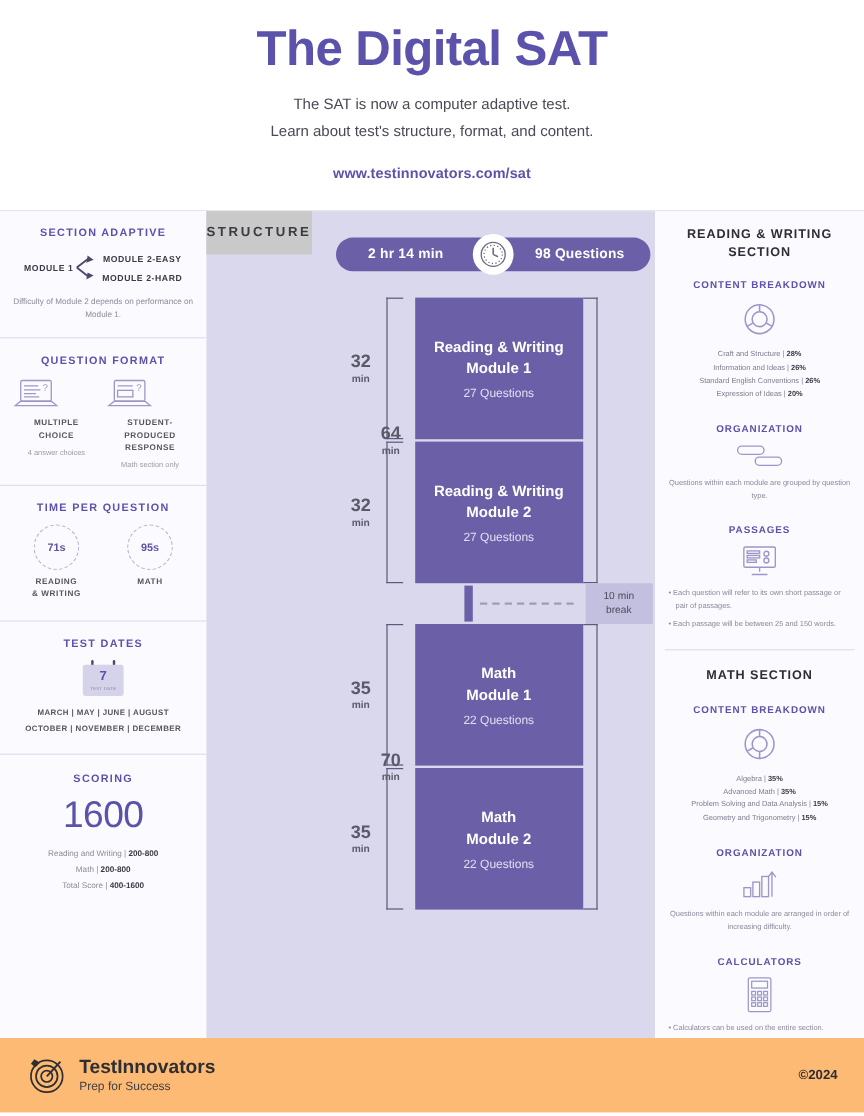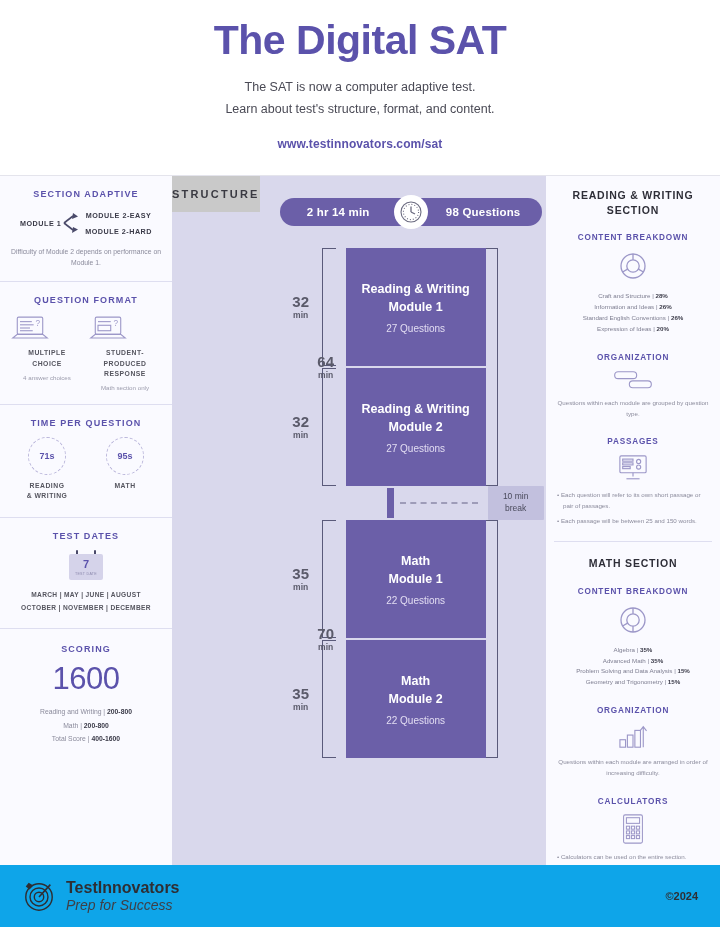--- a/index.html
+++ b/index.html
@@ -129,26 +129,26 @@
   .rpanel { padding:0 9px 10px; text-align:center; }
   .rpanel-title { font-size:8.2px; font-weight:700; letter-spacing:0.8px; color:#5b52ab; margin:8px 0 7px; }
   .rlist { font-size:6.2px; color:#7d7d90; line-height:1.75; }
   .rlist b { color:#3a3a48; font-weight:700; }
   .rnote { font-size:6.2px; color:#8b8b9c; line-height:1.75; }
   .rbul { font-size:6.2px; color:#8b8b9c; line-height:1.75; text-align:left; padding-left:8px; text-indent:-6px; margin-top:4px; }
   .divider { border-top:1px solid #dedef0; margin:4px 8px 0; }
 
   
   .footer {
-    height:62px; background:#0ea5e9; display:flex; align-items:center;
+    height:62px; background:#fdba74; display:flex; align-items:center;
     justify-content:space-between; padding:0 22px;
   }
   .brand { display:flex; align-items:center; gap:10px; }
   .brand-text .b1 { font-size:16px; font-weight:700; color:#2e2e33; line-height:1.15; }
-  .brand-text .b2 { font-size:14px; color:#3f3f46;font-style:italic; }
+  .brand-text .b2 { font-size:10px; color:#3f3f46; }
   .copy { font-size:11px; font-weight:700; color:#2e2e33; }
 
   svg { display:block; }
 </style>
 </head>
 <body>
 
 <div class="page">
 
   <div class="header">

